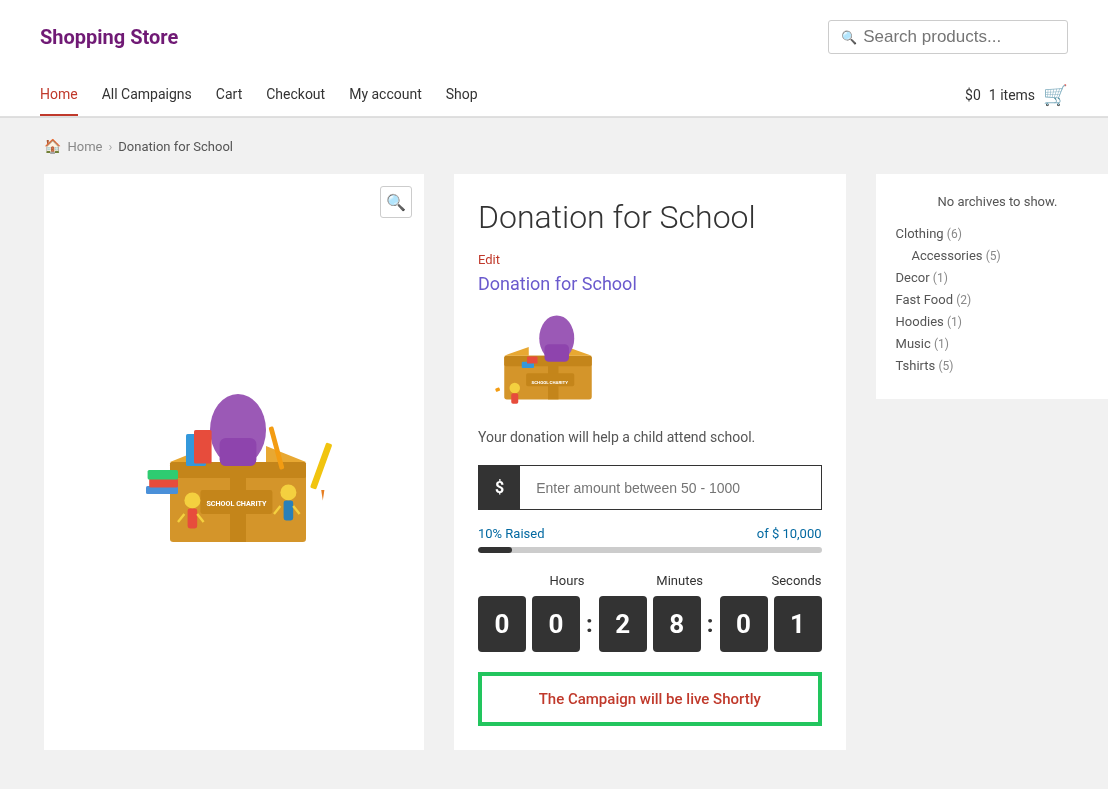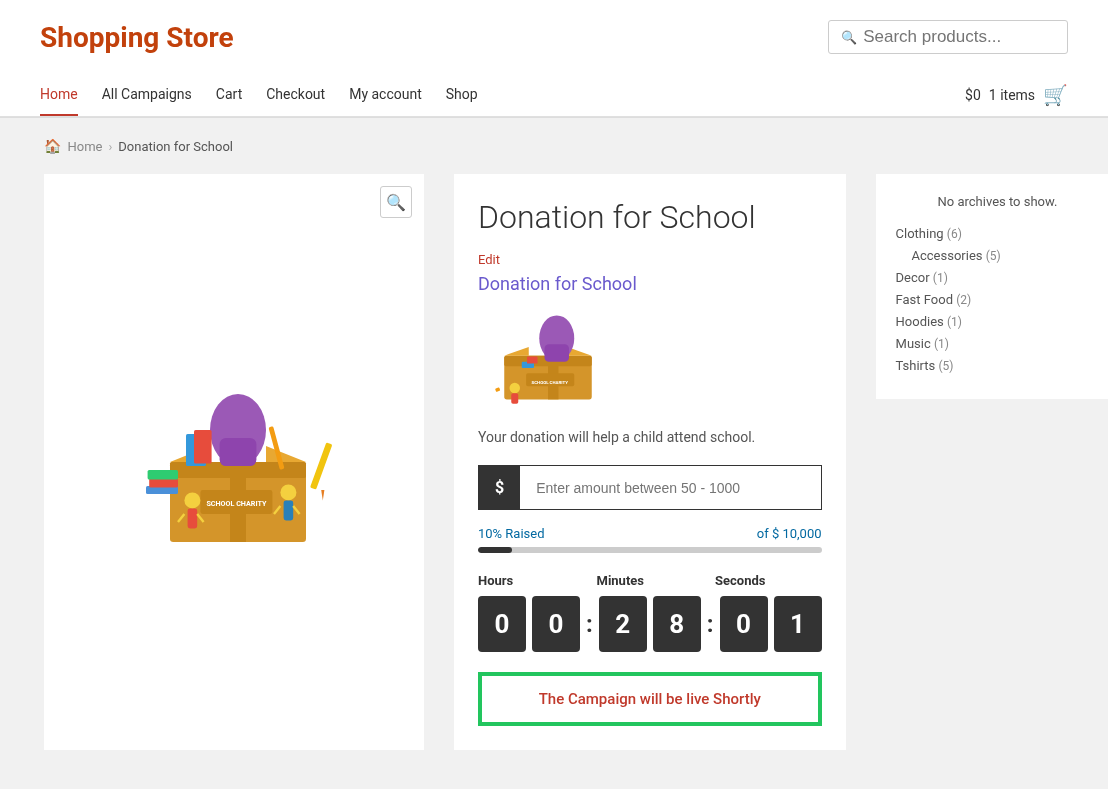--- a/index.html
+++ b/index.html
@@ -1,21 +1,21 @@
 <!DOCTYPE html>
 <html><head>
   <meta charset="utf-8">
   <style>
     * { box-sizing: border-box; margin: 0; padding: 0; }
     body { font-family: -apple-system, BlinkMacSystemFont, 'Segoe UI', Roboto, sans-serif; font-size: 14px; color: #333; background: #f1f1f1; }
 
     
     .site-header { background: #fff; padding: 20px 40px 0 40px; border-bottom: 1px solid #e0e0e0; }
     .header-top { display: flex; align-items: center; justify-content: space-between; padding-bottom: 20px; }
-    .site-title { font-size: 28px; font-weight: 700; color: #c2410c; }
+    .site-title { font-size: 20px; font-weight: 700; color: #701a75; }
     .search-wrapper { display: flex; align-items: center; border: 1px solid #ccc; border-radius: 3px; padding: 6px 12px; background: #fff; width: 240px; }
     .search-icon { color: #888; margin-right: 6px; font-size: 13px; }
     .search-input { border: none; outline: none; font-size: 17px; color: #555; width: 100%; background: transparent; }
 
     
     .site-nav { display: flex; align-items: center; justify-content: space-between; padding: 0; }
     .nav-links { display: flex; gap: 24px; }
     .nav-link { text-decoration: none; font-size: 14px; color: #333; padding: 12px 0; border-bottom: 2px solid transparent; }
     .nav-link.active { color: #c0392b; border-bottom: 2px solid #c0392b; }
     .cart-area { display: flex; align-items: center; gap: 8px; }
@@ -51,21 +51,21 @@
     .dollar-prefix { background: #333; color: #fff; padding: 12px 16px; font-size: 16px; font-weight: bold; display: flex; align-items: center; }
     .donation-input { border: none; outline: none; padding: 12px 16px; font-size: 14px; color: #999; width: 100%; }
 
     
     .progress-labels { display: flex; justify-content: space-between; font-size: 13px; color: #0369a1; margin-bottom: 6px; }
     .progress-bar-bg { width: 100%; height: 6px; background: #ccc; border-radius: 3px; overflow: hidden; margin-bottom: 20px; }
     .progress-bar-fill { height: 100%; background: #333; border-radius: 3px; }
 
     
     .countdown-labels { display: flex; justify-content: space-around; font-size: 13px; color: #333; margin-bottom: 8px; }
-    .countdown-label { text-align: left; flex: 1; font-weight: bold; }
+    .countdown-label { text-align: right; flex: 1; }
     .countdown-display { display: flex; align-items: center; justify-content: center; gap: 6px; margin-bottom: 20px; }
     .countdown-digit { background: #333; color: #fff; font-size: 26px; font-weight: bold; width: 48px; height: 56px; display: flex; align-items: center; justify-content: center; border-radius: 4px; }
     .countdown-colon { font-size: 24px; font-weight: bold; color: #333; }
 
     
     .campaign-live { border: 4px solid #22c55e; padding: 14px; text-align: center; color: #c0392b; font-size: 15px; font-weight: 500; }
 
     
     .sidebar { }
     .sidebar-section { background: #fff; padding: 20px; margin-bottom: 20px; }

